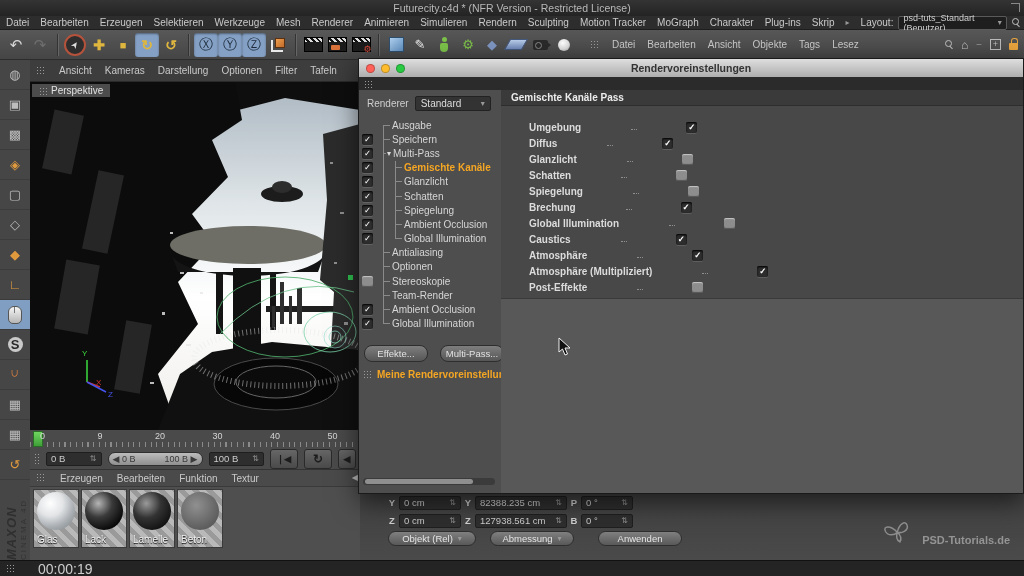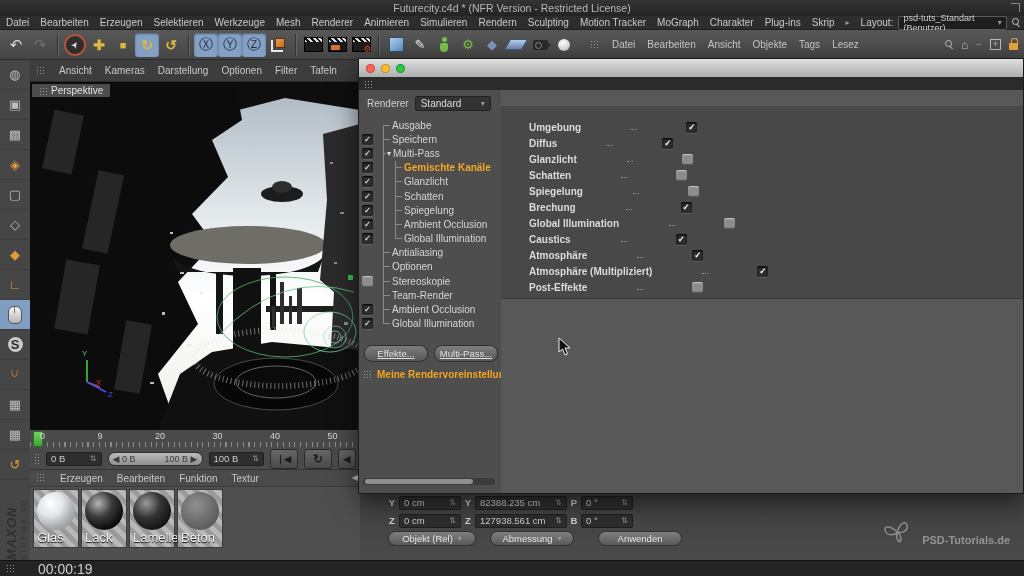--- a/index.html
+++ b/index.html
@@ -101,21 +101,21 @@
   #matmenu{left:30px;top:470px;width:330px;height:17px;background:#4a4a4a;border-bottom:1px solid #3a3a3a;
            display:flex;align-items:center;gap:14px;padding:0 6px;box-sizing:border-box;}
   #matarea{left:30px;top:487px;width:330px;height:73px;background:#4f4f4f;}
   .tile{position:absolute;top:2px;width:44px;height:57px;
         background:repeating-linear-gradient(45deg,#9a9a9a 0 5px,#b9b9b9 5px 10px);border:1px solid #3a3a3a;}
   .sphere{position:absolute;left:3px;top:2px;width:38px;height:38px;border-radius:50%;}
   .s0{background:radial-gradient(circle at 35% 30%,#ffffff,#e2e4e6 35%,#a8adb2 65%,#787d82);}
   .s1{background:radial-gradient(circle at 35% 30%,#b5b5b5,#3a3a3a 38%,#0a0a0a 75%);}
   .s2{background:radial-gradient(circle at 35% 30%,#9a9a9a,#333 40%,#111 78%);}
   .s3{background:radial-gradient(circle at 40% 35%,#909090,#626262 65%,#4c4c4c);}
-  .mlabel{position:absolute;left:3px;bottom:2px;font-size:13px;color:#f0f0f0;text-shadow:0 1px 1px #000;text-align:center;}
+  .mlabel{position:absolute;left:3px;bottom:2px;font-size:10px;color:#f0f0f0;text-shadow:0 1px 1px #000;text-align:center;}
   .collapsearrow{position:absolute;right:2px;top:3px;font-size:8px;color:#bbb;}
   
   #bottomright{left:360px;top:486px;width:664px;height:74px;background:linear-gradient(#404040,#4a4a4a);}
   #coords{left:28px;top:2px;width:318px;height:70px;overflow:hidden;}
   .crow{display:flex;align-items:center;gap:3px;height:15px;margin-bottom:3px;}
   .axlbl{font-size:9.5px;color:#cfcfcf;width:8px;text-align:center;font-weight:bold;}
   .cpos{width:62px;} .csize{width:92px;} .crot{width:52px;}
   .pill{background:linear-gradient(#818181,#585858);border:1px solid #2e2e2e;border-radius:8px;color:#e6e6e6;
         font-size:9.5px;display:flex;align-items:center;justify-content:center;gap:5px;height:15px;box-sizing:border-box;}
   #coordbtns{display:flex;gap:14px;margin-top:1px;}
@@ -145,21 +145,21 @@
   .cb{border-radius:2px;background:#2d2d2d;box-shadow:inset 0 1px 2px #000,0 1px 0 rgba(255,255,255,.12);
       color:#fff;text-align:center;}
   .cb.sm{width:11px;height:11px;font-size:8.5px;line-height:11px;}
   .cb.un{background:#8d8d8d;box-shadow:inset 0 -1px 1px rgba(0,0,0,.4),inset 0 1px 1px rgba(255,255,255,.5);}
   .tick{height:1px;background:#8a8a8a;flex:none;}
   .tlabel{margin-left:2px;white-space:nowrap;}
   .tlabel.sel{color:#f5a623;font-weight:bold;}
   .expander{font-size:8px;color:#ddd;margin-left:1px;flex:none;}
   .trunk{position:absolute;width:1px;background:#8a8a8a;}
   #trunk1{left:24px;top:7px;height:199px;} #trunk2{left:36px;top:43px;height:78px;}
-  #treebtns{left:5px;top:255px;display:flex;gap:6px;text-decoration:underline;}
+  #treebtns{left:5px;top:255px;display:flex;gap:12px;}
   .dlgpill{width:62px;height:15px;background:linear-gradient(#7e7e7e,#565656);border:1px solid #2e2e2e;
            border-radius:8px;color:#e2e2e2;font-size:9.5px;display:flex;align-items:center;justify-content:center;}
   #presetrow{left:4px;top:279px;display:flex;align-items:center;gap:5px;}
   #preseticon{width:9px;height:9px;}
   #presetlabel{font-size:10px;font-weight:bold;color:#f5a623;white-space:nowrap;}
   #hscroll{left:4px;top:388px;width:132px;height:7px;background:#3b3b3b;border-radius:4px;}
   #hthumb{position:absolute;left:2px;top:1px;width:108px;height:5px;background:#8f8f8f;border-radius:3px;}
   #settingsbtn{left:5px;top:423px;width:130px;height:16px;z-index:6;border-radius:9px;font-size:9.5px;}
   #dlgright{left:142px;top:31px;width:522px;height:403px;background:#585858;}
   #passheader{left:0;top:0;width:100%;height:16px;background:#3a3a3a;border-bottom:1px solid #2e2e2e;
@@ -566,20 +566,21 @@
   <div id="statusbar" class="abs">
     <span class="grip" style="width:10px;height:10px;"></span>
     <span id="statustime">00:00:19</span>
   </div>
 
   <div id="dialog" class="abs">
     <div id="dlgtitle" class="abs">
       <span class="tl r"></span>
       <span class="tl y"></span>
       <span class="tl g"></span>
+      <span id="dlgtitletext">Rendervoreinstellungen</span>
     </div>
     <div id="dlggrip" class="abs">
       <span class="grip abs" style="left:5px;top:3px;width:10px;height:8px;"></span>
     </div>
     <div id="dlgleft" class="abs">
       <div id="rendererrow" class="abs">
         <span id="rendererlabel">Renderer</span>
         <span id="rendererdd">
           <span>Standard</span>
           <span class="arrowglyph">▾</span>
@@ -675,20 +676,23 @@
       </div>
       <div id="presetrow" class="abs">
         <span id="preseticon" class="grip"></span>
         <span id="presetlabel">Meine Rendervoreinstellun</span>
       </div>
       <div id="hscroll" class="abs">
         <div id="hthumb"></div>
       </div>
     </div>
     <div id="dlgright" class="abs">
+      <div id="passheader" class="abs">
+        <span>Gemischte Kanäle Pass</span>
+      </div>
       <div id="passsection" class="abs">
         <div id="passes" class="abs">
             <div class="prow">
               <span class="plabel">Umgebung</span>
               <span class="lead"></span>
               <span class="cb pcb">✓</span>
             </div>
             <div class="prow">
               <span class="plabel">Diffus</span>
               <span class="lead"></span>

